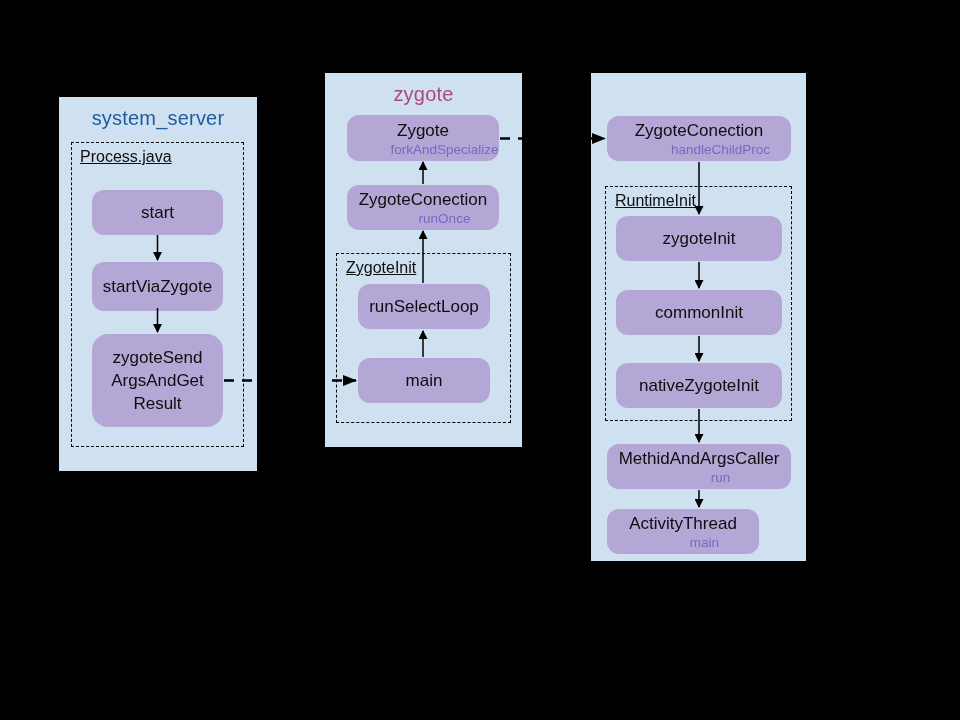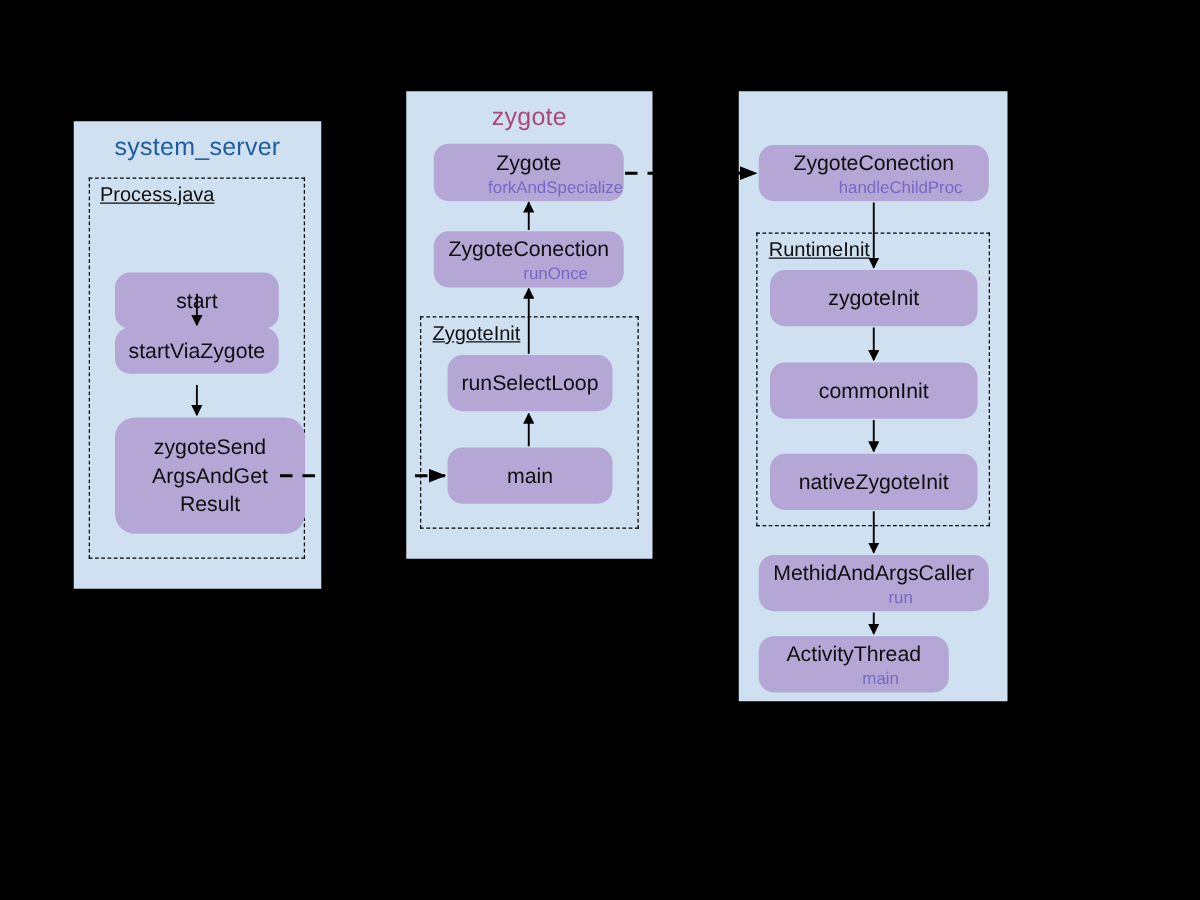--- a/index.html
+++ b/index.html
@@ -82,29 +82,29 @@
 </head>
 <body>
 
 <div class="stage">
 
   <div class="panel" style="left:59px;top:97px;width:198px;height:374px;">
     <div class="panel-title c1">system_server</div>
     <div class="group-box" style="left:12px;top:45px;width:173px;height:305px;"></div>
     <div class="group-label" style="left:21px;top:51px;">Process.java</div>
 
-    <div class="node" style="left:33px;top:93px;width:131px;height:45px;margin-top:28px;">
+    <div class="node" style="left:33px;top:93px;width:131px;height:45px;">
       <div class="node-title">start</div>
     </div>
 
-    <div class="node" style="left:33px;top:165px;width:131px;height:37px;">
+    <div class="node" style="left:33px;top:165px;width:131px;height:49px;">
       <div class="node-title">startViaZygote</div>
     </div>
 
-    <div class="node big" style="left:33px;top:237px;width:152px;height:93px;">
+    <div class="node big" style="left:33px;top:237px;width:131px;height:93px;">
       <div class="node-title">zygoteSend ArgsAndGet Result</div>
     </div>
   </div>
 
   <div class="panel" style="left:325px;top:73px;width:197px;height:374px;">
     <div class="panel-title c2">zygote</div>
 
     <div class="node" style="left:22px;top:42px;width:152px;height:46px;">
       <div class="node-title">Zygote</div>
       <div class="node-sub">forkAndSpecialize</div>

